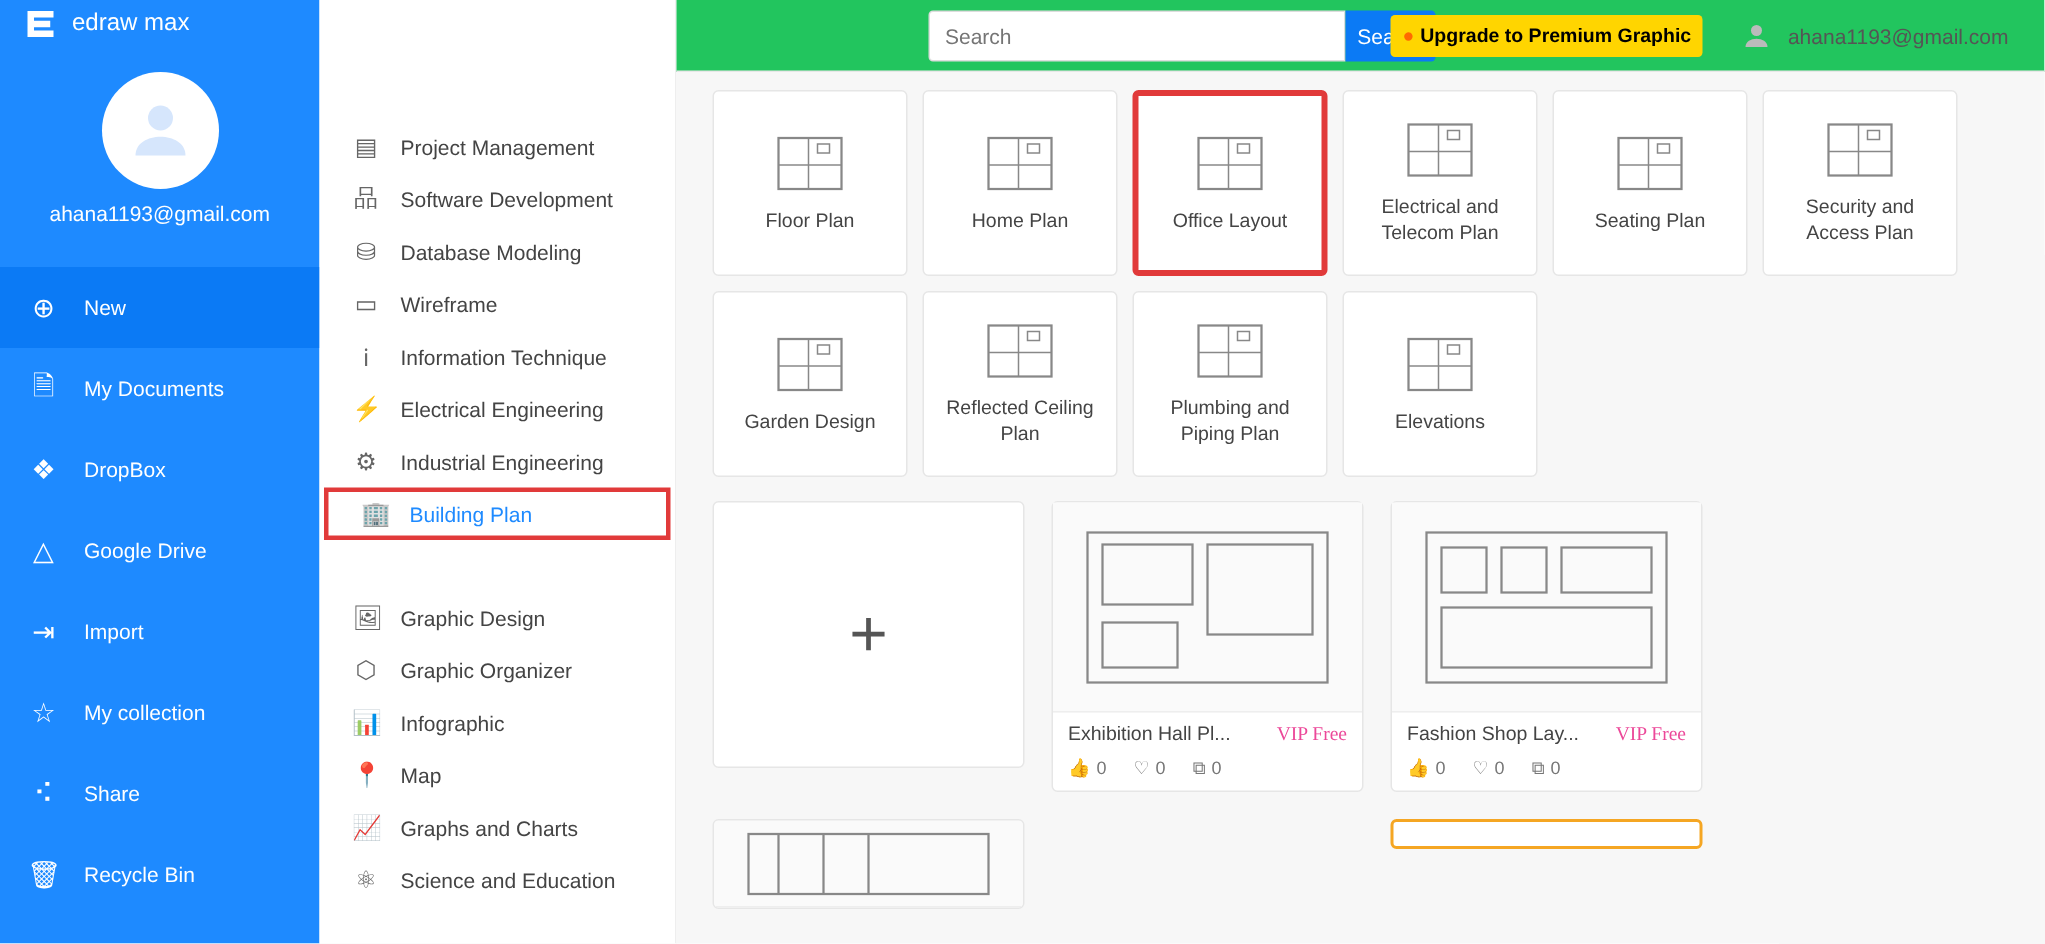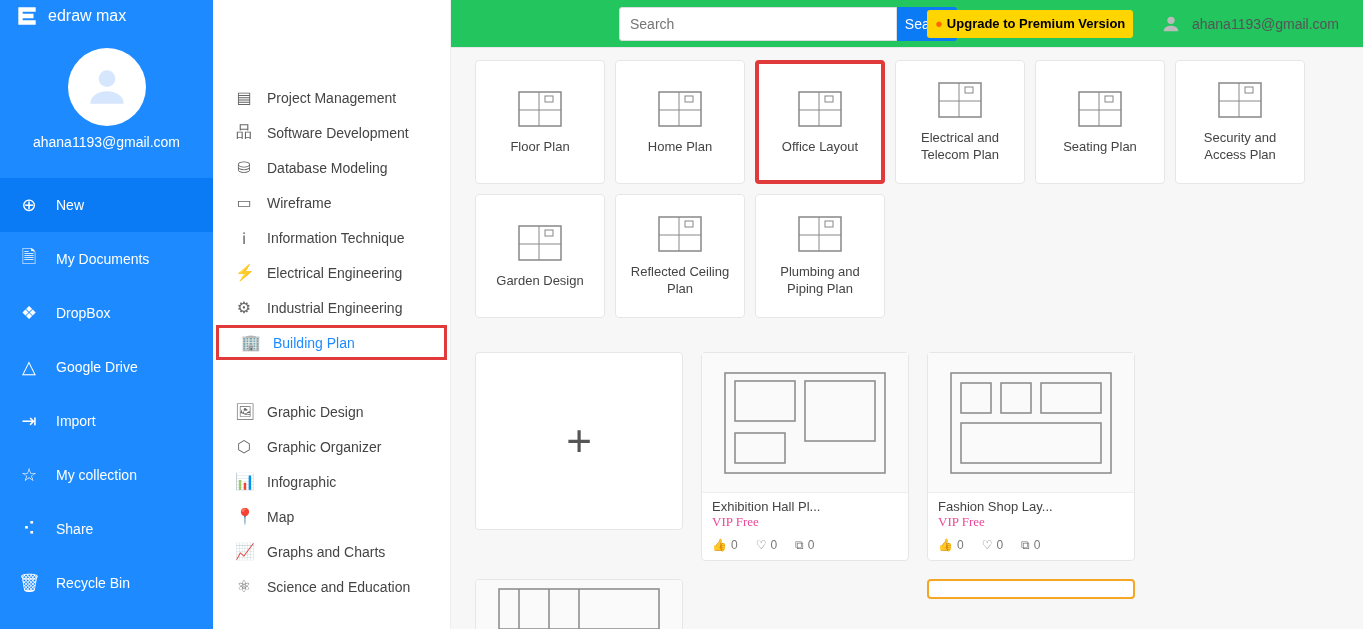--- a/index.html
+++ b/index.html
@@ -32,32 +32,32 @@
 .main { flex: 1; background: #f7f7f7; position: relative; display: flex; flex-direction: column; }
 .topbar { position: absolute; top: 0; left: 0; right: 0; background: #22c55e; border-bottom: 1px solid #e8e8e8; height: 48px; display: flex; align-items: center; padding-left: 168px; gap: 0; z-index: 10; }
 .search { height: 34px; width: 278px; border: 1px solid #ddd; border-radius: 3px 0 0 3px; padding: 0 10px; font-size: 14px; color: #888; background: #fff; }
 .search-btn { height: 34px; background: #0b7af5; color: #fff; border: none; width: 60px; font-size: 14px; border-radius: 0 3px 3px 0; position: relative; overflow: hidden; }
 .upgrade { background: #ffd500; color: #000; font-size: 13px; font-weight: 700; height: 28px; margin-left: -30px; padding: 0 8px; display: flex; align-items: center; border-radius: 3px; z-index: 2; }
 .dot { color: #ff6a00; margin-right: 4px; }
 .user-top { margin-left: auto; margin-right: 24px; display: flex; align-items: center; gap: 10px; color: #555; font-size: 14px; }
 .user-top .uicon { width: 22px; height: 22px; }
 
 .content { padding: 60px 24px 20px 24px; overflow: auto; flex: 1; }
-.cards { display: flex; flex-wrap: wrap; gap: 10px; margin-bottom: 34px; }
+.cards { display: flex; flex-wrap: wrap; gap: 10px; margin-bottom: 16px; }
 .card { width: 130px; height: 124px; background: #fff; border: 1px solid #e6e6e6; border-radius: 4px; display: flex; flex-direction: column; align-items: center; justify-content: center; padding: 8px 6px; text-align: center; cursor: pointer; }
 .card.hilite { border: 4px solid #e13a3a; }
 .card .csvg { width: 48px; height: 40px; margin-bottom: 10px; display: flex; align-items: center; justify-content: center; }
 .card .clabel { font-size: 13px; color: #444; line-height: 1.3; }
 
 .templates-row { display: flex; gap: 18px; flex-wrap: wrap; }
 .tpl { width: 208px; background: #fff; border: 1px solid #e6e6e6; border-radius: 4px; display: flex; flex-direction: column; cursor: pointer; }
 .tpl.empty { height: 178px; align-items: center; justify-content: center; }
 .tpl .preview { height: 140px; background: #fafafa; display: flex; align-items: center; justify-content: center; border-bottom: 1px solid #eee; }
 .tpl .meta { padding: 6px 10px 4px; }
-.tpl .title-row { display: flex; justify-content: space-between; font-size: 13px; color: #444; flex-direction: column; }
+.tpl .title-row { display: flex; justify-content: space-between; font-size: 13px; color: #444; }
 .tpl .title-row .free { color: #ec4899; font-family: Liberation Serif, serif; }
 .tpl .stats { display: flex; gap: 18px; padding: 4px 10px 8px; color: #777; font-size: 12px; }
 .tpl .stats span { display: flex; align-items: center; gap: 4px; }
 .plus-big { font-size: 44px; color: #555; font-weight: 200; }
 
 
 .bp { stroke: #888; fill: none; stroke-width: 1.5; }
 </style>
 </head>
 <body>
@@ -179,21 +179,21 @@
         </div>
       </div>
   </div>
 
   <div class="main">
     <div class="topbar">
       <input class="search" placeholder="Search" style="">
       <button class="search-btn">Search</button>
       <div class="upgrade">
           <span class="dot">●</span>
-          <span>Upgrade to Premium Version</span>
+          <span>Upgrade to Premium Graphic</span>
         </div>
       <div class="user-top">
         <svg class="uicon" viewBox="0 0 24 24" fill="#bbb">
             <circle cx="12" cy="8" r="4"></circle>
             <path d="M4 20c0-4 4-6 8-6s8 2 8 6z"></path>
           </svg>
         <span>ahana1193@gmail.com</span>
       </div>
     </div>
 
@@ -290,20 +290,31 @@
           <div class="card">
             <div class="csvg">
               <svg width="46" height="38" viewBox="0 0 46 38">
                 <rect x="2" y="2" width="42" height="34" fill="none" stroke="#888" stroke-width="1.5"></rect>
                 <line x1="22" y1="2" x2="22" y2="36" stroke="#888"></line>
                 <line x1="2" y1="20" x2="44" y2="20" stroke="#888"></line>
                 <rect x="28" y="6" width="8" height="6" fill="none" stroke="#888"></rect>
               </svg>
             </div>
             <div class="clabel">Plumbing and Piping Plan</div>
+          </div>
+          <div class="card">
+            <div class="csvg">
+              <svg width="46" height="38" viewBox="0 0 46 38">
+                <rect x="2" y="2" width="42" height="34" fill="none" stroke="#888" stroke-width="1.5"></rect>
+                <line x1="22" y1="2" x2="22" y2="36" stroke="#888"></line>
+                <line x1="2" y1="20" x2="44" y2="20" stroke="#888"></line>
+                <rect x="28" y="6" width="8" height="6" fill="none" stroke="#888"></rect>
+              </svg>
+            </div>
+            <div class="clabel">Elevations</div>
           </div>
         </div>
 
       <div class="templates-row">
         <div class="tpl empty">
           <div class="plus-big">+</div>
         </div>
         <div class="tpl">
           <div class="preview">
             <svg width="180" height="120" class="bp">

